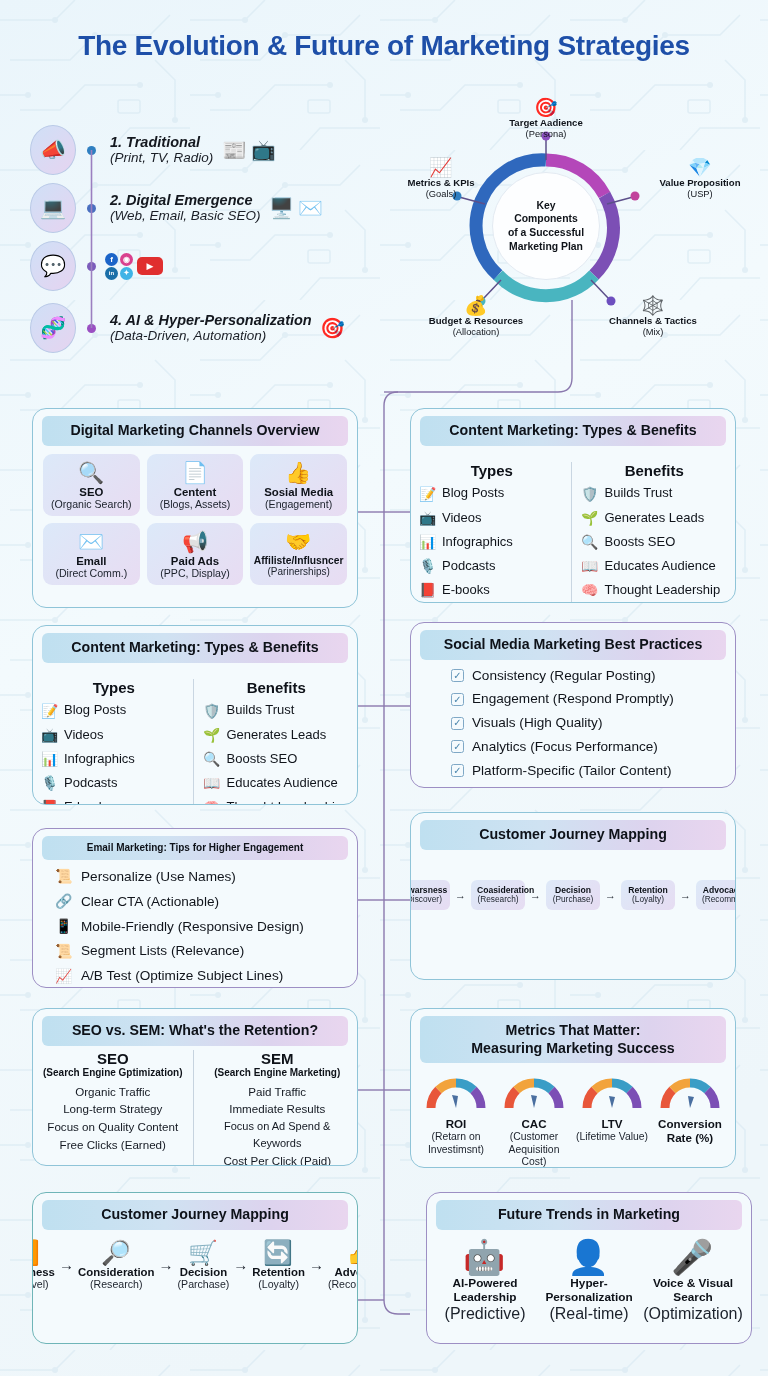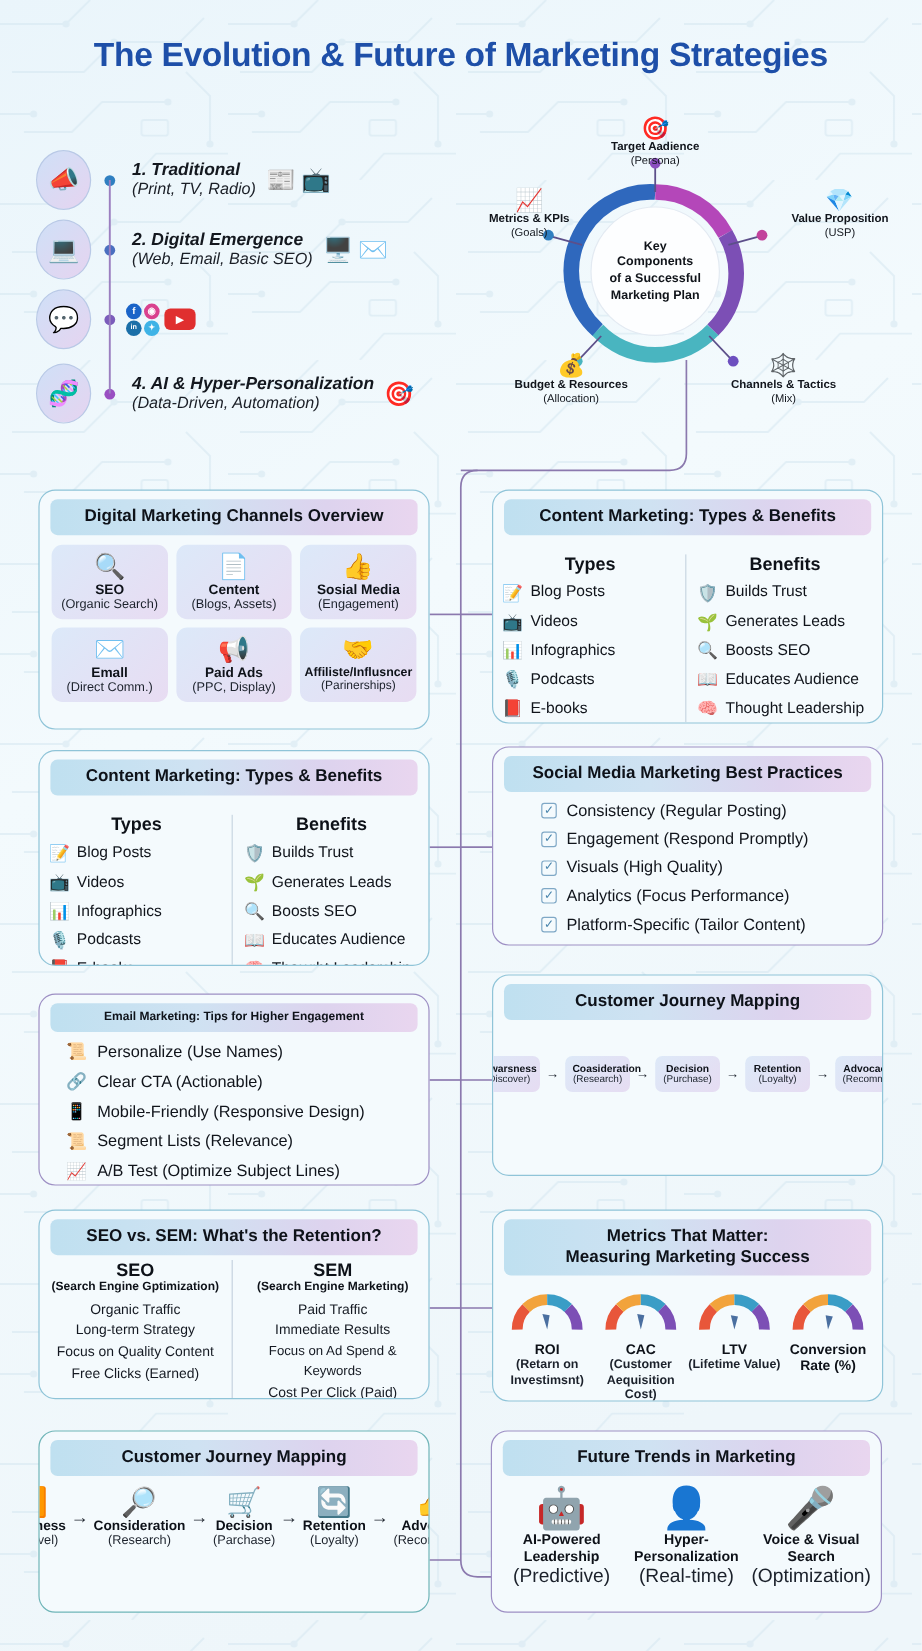--- a/index.html
+++ b/index.html
@@ -120,21 +120,21 @@
     background:linear-gradient(135deg,#dde9f8,#e6dcf2); border-radius:6px;
     padding:5px 6px; text-align:center; min-width:54px;
   }
   .jp .jt { font-size:8.6px; font-weight:bold; color:#0d1118; line-height:1.2; }
   .jp .js { font-size:8.3px; color:#1b212b; line-height:1.2; }
 
   
   .gauges { display:flex; justify-content:space-around; padding:12px 6px 10px; align-items:flex-start; }
   .gauge { text-align:center; width:84px; }
   .gt { font-size:11.6px; font-weight:bold; color:#0d1118; margin-top:2px; line-height:1.2;}
-  .gs { font-size:10.4px; color:#1b212b; line-height:1.2;font-weight:bold; }
+  .gs { font-size:10.4px; color:#1b212b; line-height:1.2; }
 
   
   .trends { display:flex; justify-content:space-around; padding:10px 6px 10px; }
   .trend { text-align:center; width:108px; }
   .trend .tic { font-size:34px; line-height:1.05; }
   .trend .tt { font-size:11.8px; font-weight:bold; color:#0d1118; line-height:1.18; margin-top:2px;}
   .trend .ts { font-size:16px; color:#1b212b; line-height:1.18; }
 </style>
 </head>
 <body>
@@ -644,21 +644,21 @@
       </div>
       <span class="jarrow">→</span>
       <div class="jstep">
         <div class="jic">👍</div>
         <div class="jt">Advocacy</div>
         <div class="js">(Recommend)</div>
       </div>
     </div>
   </div>
 
-  <div class="card" style="left:409px;top:1192px;width:326px;height:152px;border-color:#9d8fc4;">
+  <div class="card" style="left:426px;top:1192px;width:326px;height:152px;border-color:#9d8fc4;">
     <div class="card-hd">Future Trends in Marketing</div>
     <div class="trends">
       <div class="trend">
         <div class="tic">🤖</div>
         <div class="tt">AI-Powered Leadership</div>
         <div class="ts">(Predictive)</div>
       </div>
       <div class="trend">
         <div class="tic">👤</div>
         <div class="tt">Hyper-Personalization</div>

